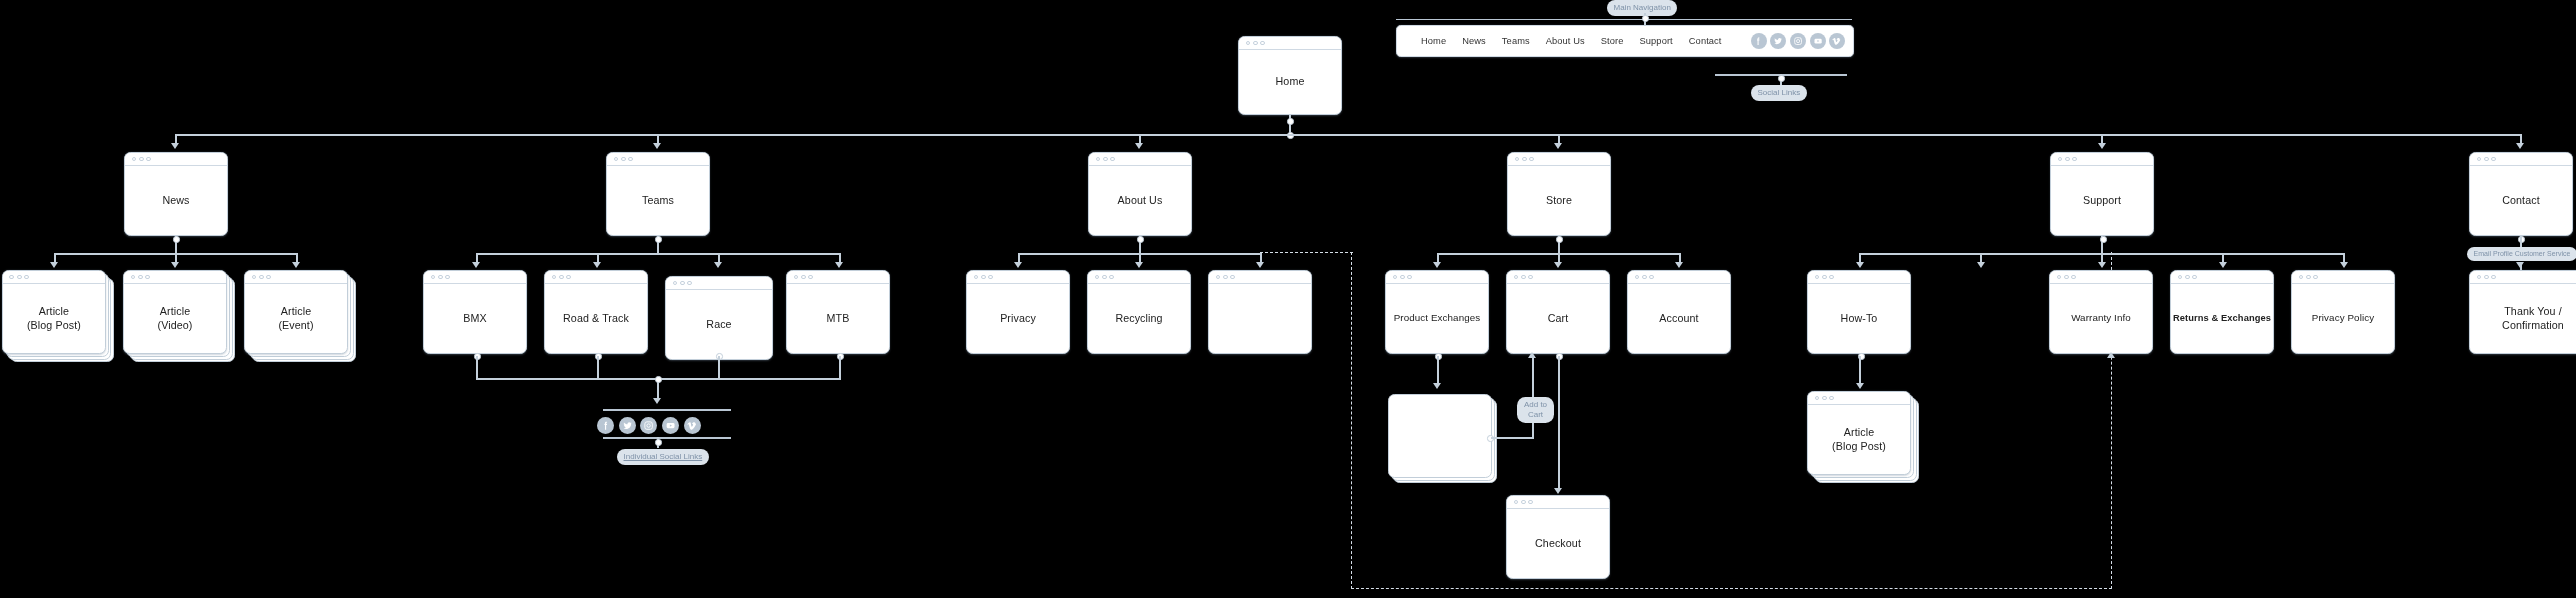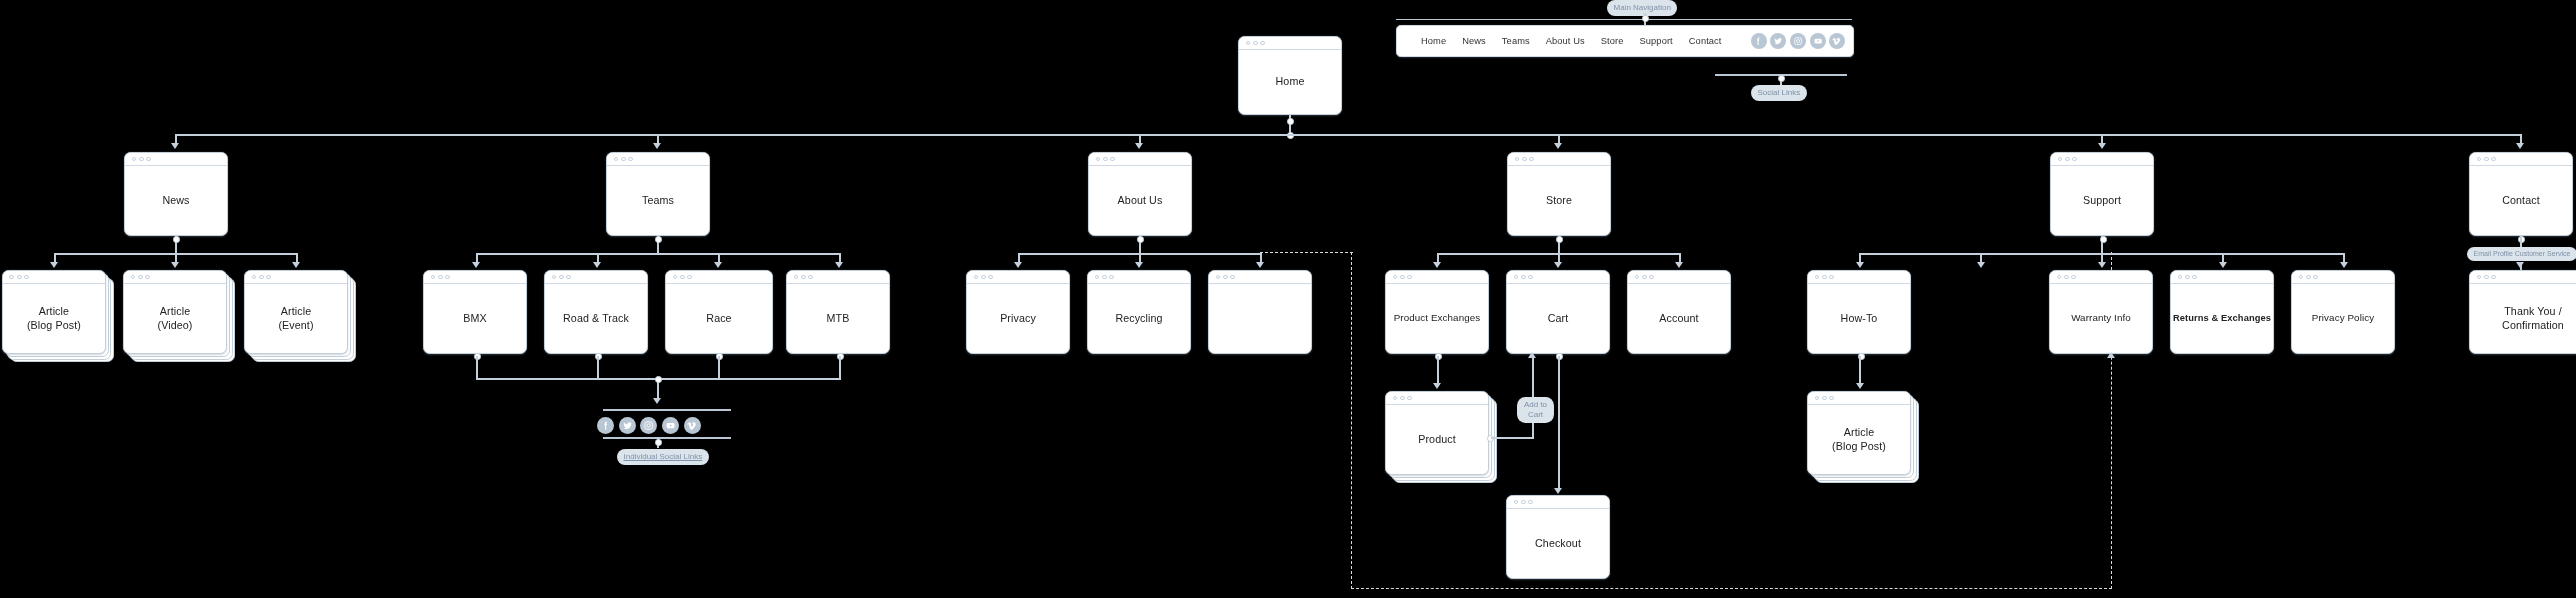--- a/index.html
+++ b/index.html
@@ -309,21 +309,21 @@
   <div class="card" style="left:544px;top:270px;width:104px;height:84px;">
     <div class="bar">
         <i></i>
         <i></i>
         <i></i>
       </div>
     <div class="body">
         <div class="lbl">Road &amp; Track</div>
       </div>
   </div>
-  <div class="card" style="left:665px;top:270px;width:108px;height:84px;">
+  <div class="card" style="left:665px;top:276px;width:108px;height:84px;">
     <div class="bar">
         <i></i>
         <i></i>
         <i></i>
       </div>
     <div class="body">
         <div class="lbl">Race</div>
       </div>
   </div>
   <div class="card" style="left:786px;top:270px;width:104px;height:84px;">
@@ -470,30 +470,20 @@
   </div>
 
   <div class="dot" style="left:1435px;top:353px;"></div>
   <div class="ln lnv" style="left:1437px;top:356px;height:30px;"></div>
   <div class="arw" style="left:1433px;top:383px;"></div>
 
   <div class="stack" style="left:1385px;top:391px;width:115px;height:95px;">
     <div class="layer" style="left:8.4px;top:8.4px;width:104px;height:84px;"></div>
     <div class="layer" style="left:5.6px;top:5.6px;width:104px;height:84px;"></div>
     <div class="layer" style="left:2.8px;top:2.8px;width:104px;height:84px;"></div>
-    <div class="card" style="width:104px;height:84px;">
-      <div class="bar">
-          <i></i>
-          <i></i>
-          <i></i>
-        </div>
-      <div class="body">
-          <div class="lbl">Product</div>
-        </div>
-    </div>
   </div>
 
   <div class="dot" style="left:1487px;top:435px;"></div>
   <div class="ln lnh" style="left:1491px;top:437px;width:43px;"></div>
   <div class="ln lnv" style="left:1532px;top:356px;height:82px;"></div>
   <div class="arwup" style="left:1528px;top:352px;"></div>
   <div class="pill two" style="left:1517px;top:397px;width:37px;line-height:1.3;">
     <span>Add to</span><br>
     <span>Cart</span>
   </div>

